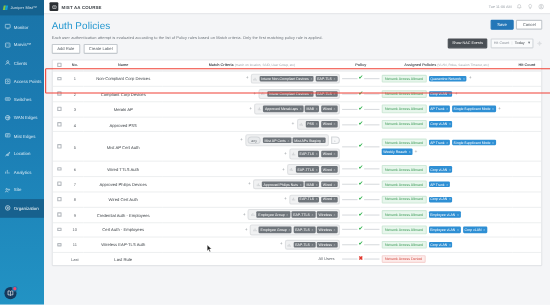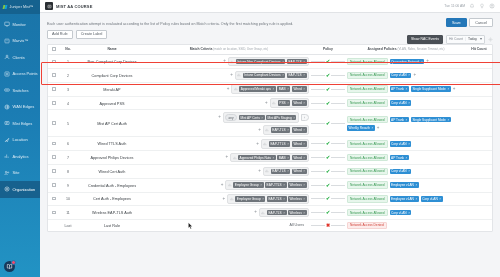--- a/index.html
+++ b/index.html
@@ -351,20 +351,21 @@
               <circle cx="8" cy="8" r="5.5"></circle>
               <circle cx="8" cy="6.5" r="1.8"></circle>
               <path d="M4.5 12.5c.7-1.6 2-2.3 3.5-2.3s2.8.7 3.5 2.3"></path>
             </svg>
           </span>
       </span>
     </div>
 
     <div class="content">
 
+      <div class="page-title">Auth Policies</div>
       <div class="page-desc">Each user authentication attempt is evaluated according to the list of Policy rules based on Match criteria. Only the first matching policy rule is applied.</div>
 
       <div class="btn-row">
         <button class="btn">Add Rule</button>
         <button class="btn">Create Label</button>
       </div>
 
       <div class="save-cancel">
         <button class="btn-primary">Save</button>
         <button class="btn-ghost">Cancel</button>

